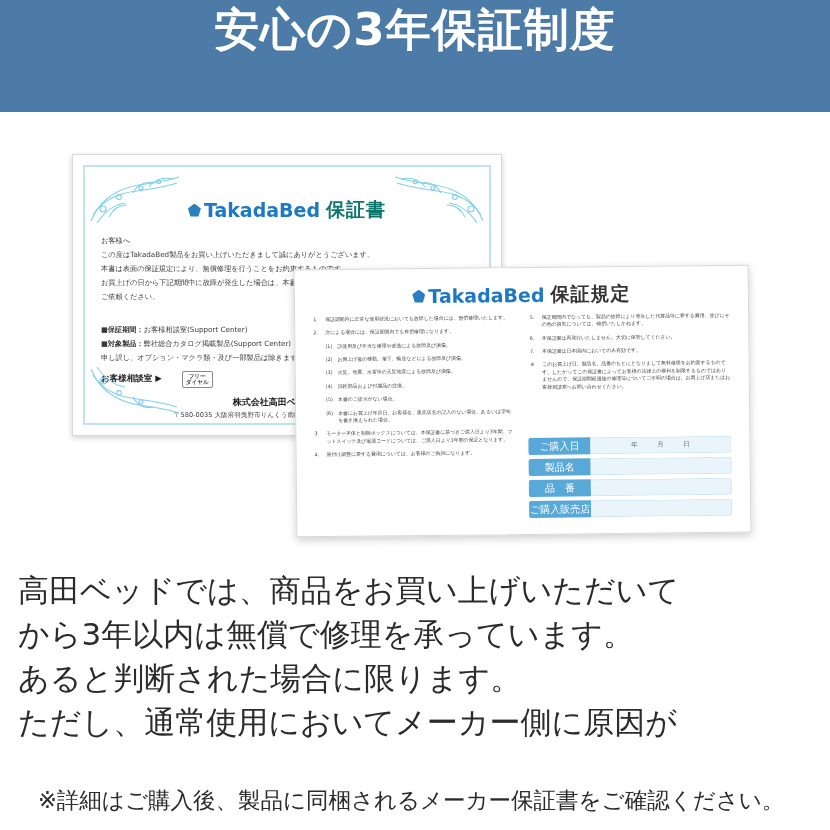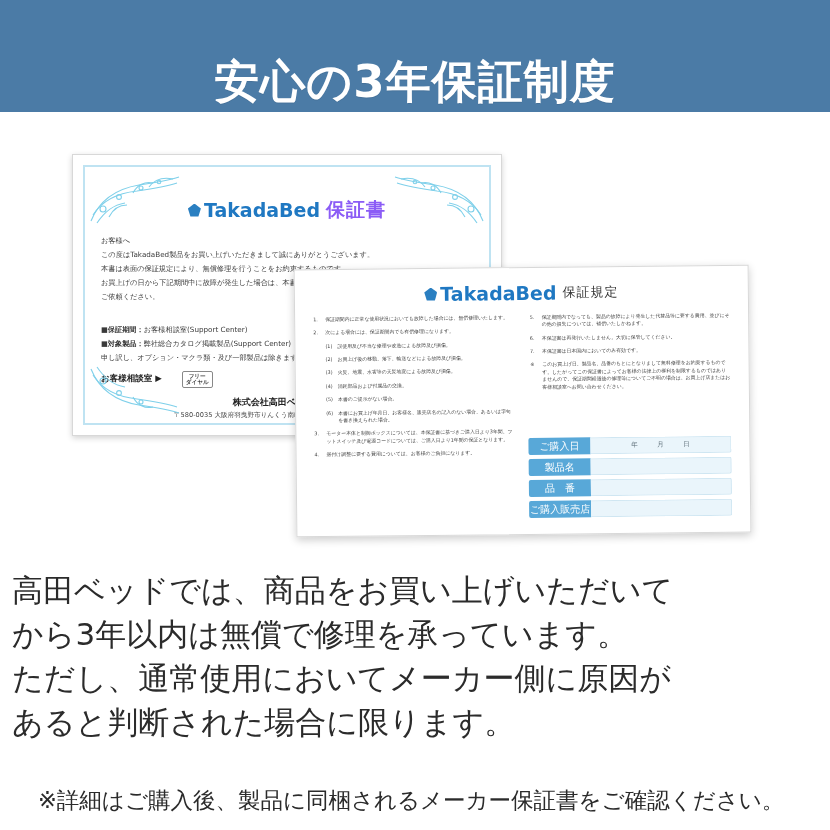--- a/index.html
+++ b/index.html
@@ -15,21 +15,21 @@
     background: #ffffff;
   }
 
   
   .banner {
     position: absolute;
     left: 0; top: 0;
     width: 830px; height: 112px;
     background: #4b7ba6;
     display: flex;
-    align-items: flex-end;
+    align-items: flex-start;
     justify-content: center;
   }
   .banner-title {
     color: #ffffff;
     font-size: 45px;
     font-weight: bold;
     letter-spacing: 1px;
     white-space: nowrap;
     text-shadow: 0 1px 0 rgba(0,0,0,0.08);
   }
@@ -91,21 +91,21 @@
   .brand-text {
     font-size: 19px;
     font-weight: bold;
     color: #1f78c2;
     letter-spacing: 0px;
     font-family: "DejaVu Sans", "Liberation Sans", sans-serif;
   }
   .cert-title-jp {
     font-size: 19px;
     font-weight: bold;
-    color: #8b5cf6;
+    color: #0f766e;
     letter-spacing: 1px;
   }
   .cert-body {
     font-size: 7.2px;
     line-height: 1.65;
     color: #3a3a3a;
   }
   .cert-body .lbl { font-weight: bold; }
   .cert-body p { margin-bottom: 2px; }
   .cert-sp { margin-top: 22px; }
@@ -155,22 +155,22 @@
   }
   .reg-head {
     display: flex;
     align-items: center;
     justify-content: center;
     gap: 6px;
     margin-top: 14px;
     margin-bottom: 8px;
   }
   .reg-title-jp {
-    font-size: 13px;
-    font-weight: normal;
+    font-size: 19px;
+    font-weight: bold;
     color: #333;
     letter-spacing: 1px;
   }
   .reg-cols {
     position: absolute;
     left: 18px; right: 18px; top: 46px;
     display: flex;
     gap: 16px;
   }
   .reg-col { width: 50%; }
@@ -221,21 +221,21 @@
     font-size: 6.5px;
     color: #5a6b75;
     padding: 0 14px;
   }
 
   
   .body-text {
     position: absolute;
     left: 0; top: 568px;
     width: 830px;
-    padding: 0 12px;
+    padding: 0 18px;
   }
   .body-text p {
     font-size: 31px;
     line-height: 1.42;
     color: #2b2b2b;
     letter-spacing: 0px;
     white-space: nowrap;
   }
   .note {
     position: absolute;
@@ -438,18 +438,18 @@
           <div class="form-label">ご購入販売店</div>
           <div class="form-value"></div>
         </div>
       </div>
     </div>
   </div>
 
   <div class="body-text">
     <p>高田ベッドでは、商品をお買い上げいただいて</p>
     <p>から3年以内は無償で修理を承っています。</p>
+    <p>あると判断された場合に限ります。</p>
     <p>ただし、通常使用においてメーカー側に原因が</p>
-    <p>あると判断された場合に限ります。</p>
   </div>
 
   <div class="note">※詳細はご購入後、製品に同梱されるメーカー保証書をご確認ください。</div>
 </div>
 
 </body></html>

